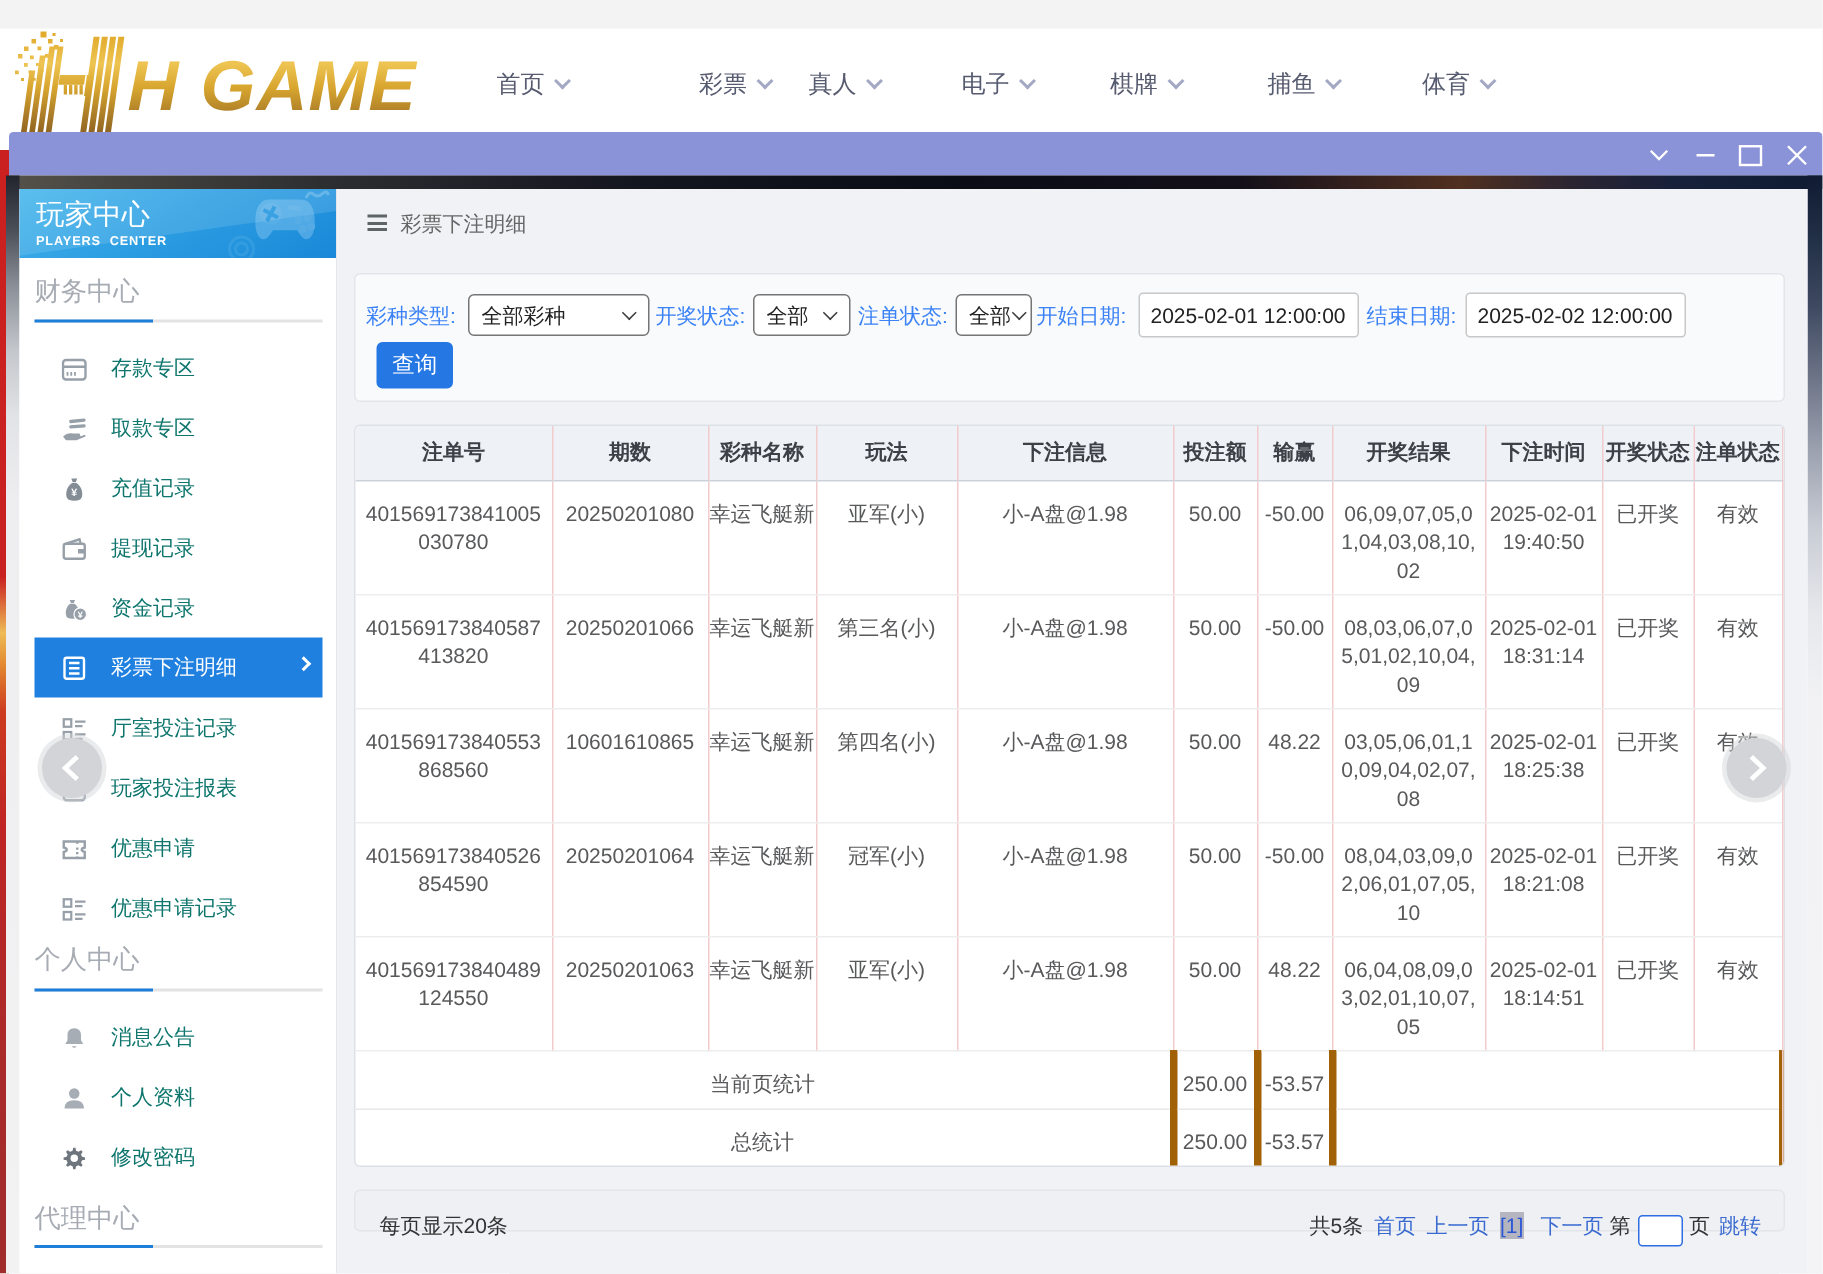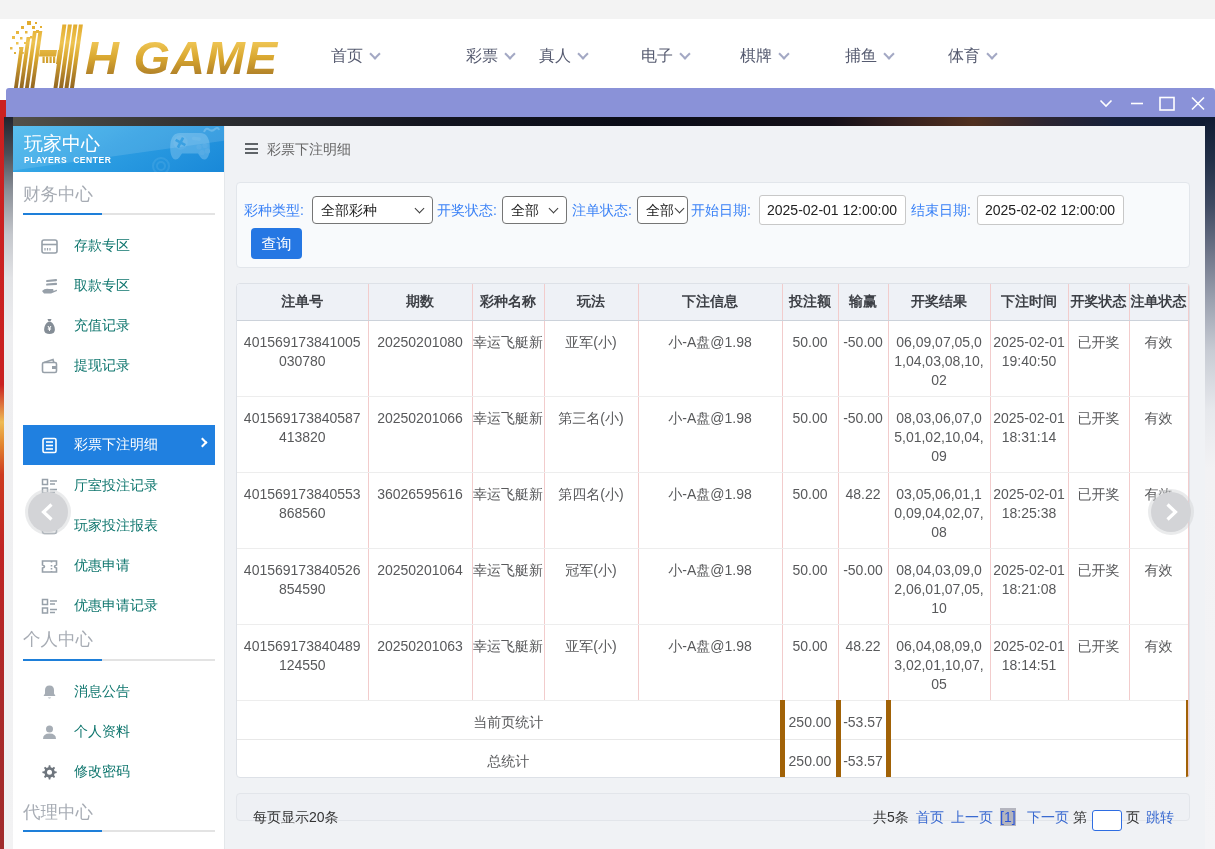--- a/index.html
+++ b/index.html
@@ -204,20 +204,31 @@
 <div class="mi" style="top:220px;">
       <svg class="ic" viewBox="0 0 17 17">
         <g fill="none" stroke="#97a0a9" stroke-width="1.6">
           <path d="M3 4.5 L12 1.5 L12.8 4.5"></path>
           <rect x="1.5" y="4.5" width="14" height="10" rx="1.5"></rect>
           <path d="M11 8 L15.5 8 L15.5 11 L11 11 Z" fill="#97a0a9" stroke="none"></path>
         </g>
       </svg>
       <span class="lb">提现记录</span>
     </div>
+<div class="mi" style="top:260px;">
+      <svg class="ic" viewBox="0 0 17 17">
+        <g fill="#97a0a9">
+          <path d="M5.5 2 L9 2 L8.2 4 L6.3 4 Z"></path>
+          <path d="M5.8 4.5 L8.6 4.5 C11.8 6.5 12.6 12 10.5 13.8 Q7.2 15.3 4 13.8 C1.9 12 2.7 6.5 5.8 4.5 Z"></path>
+          <circle cx="12.5" cy="11.5" r="4.2" stroke="#fff" stroke-width="0.8"></circle>
+          <text x="12.5" y="14" font-size="6" fill="#fff" text-anchor="middle" font-weight="bold">¥</text>
+        </g>
+      </svg>
+      <span class="lb">资金记录</span>
+    </div>
 <div class="mi sel" style="top:299px;">
       <svg class="ic" viewBox="0 0 17 17">
         <g fill="none" stroke="#fff" stroke-width="1.6">
           <rect x="2" y="1.5" width="13" height="14" rx="1.5"></rect>
           <line x1="5" y1="5" x2="12" y2="5"></line>
           <line x1="5" y1="8.5" x2="12" y2="8.5"></line>
           <line x1="5" y1="12" x2="12" y2="12"></line>
         </g>
       </svg>
       <span class="lb">彩票下注明细</span>
@@ -371,21 +382,21 @@
             <td>小-A盘@1.98</td>
             <td>50.00</td>
             <td>-50.00</td>
             <td>08,03,06,07,0<br>5,01,02,10,04,<br>09</td>
             <td>2025-02-01<br>18:31:14</td>
             <td>已开奖</td>
             <td>有效</td>
           </tr>
 <tr class="dr">
             <td>401569173840553<br>868560</td>
-            <td>36026595616</td>
+            <td>10601610865</td>
             <td>幸运飞艇新</td>
             <td>第四名(小)</td>
             <td>小-A盘@1.98</td>
             <td>50.00</td>
             <td>48.22</td>
             <td>03,05,06,01,1<br>0,09,04,02,07,<br>08</td>
             <td>2025-02-01<br>18:25:38</td>
             <td>已开奖</td>
             <td>有效</td>
           </tr>

